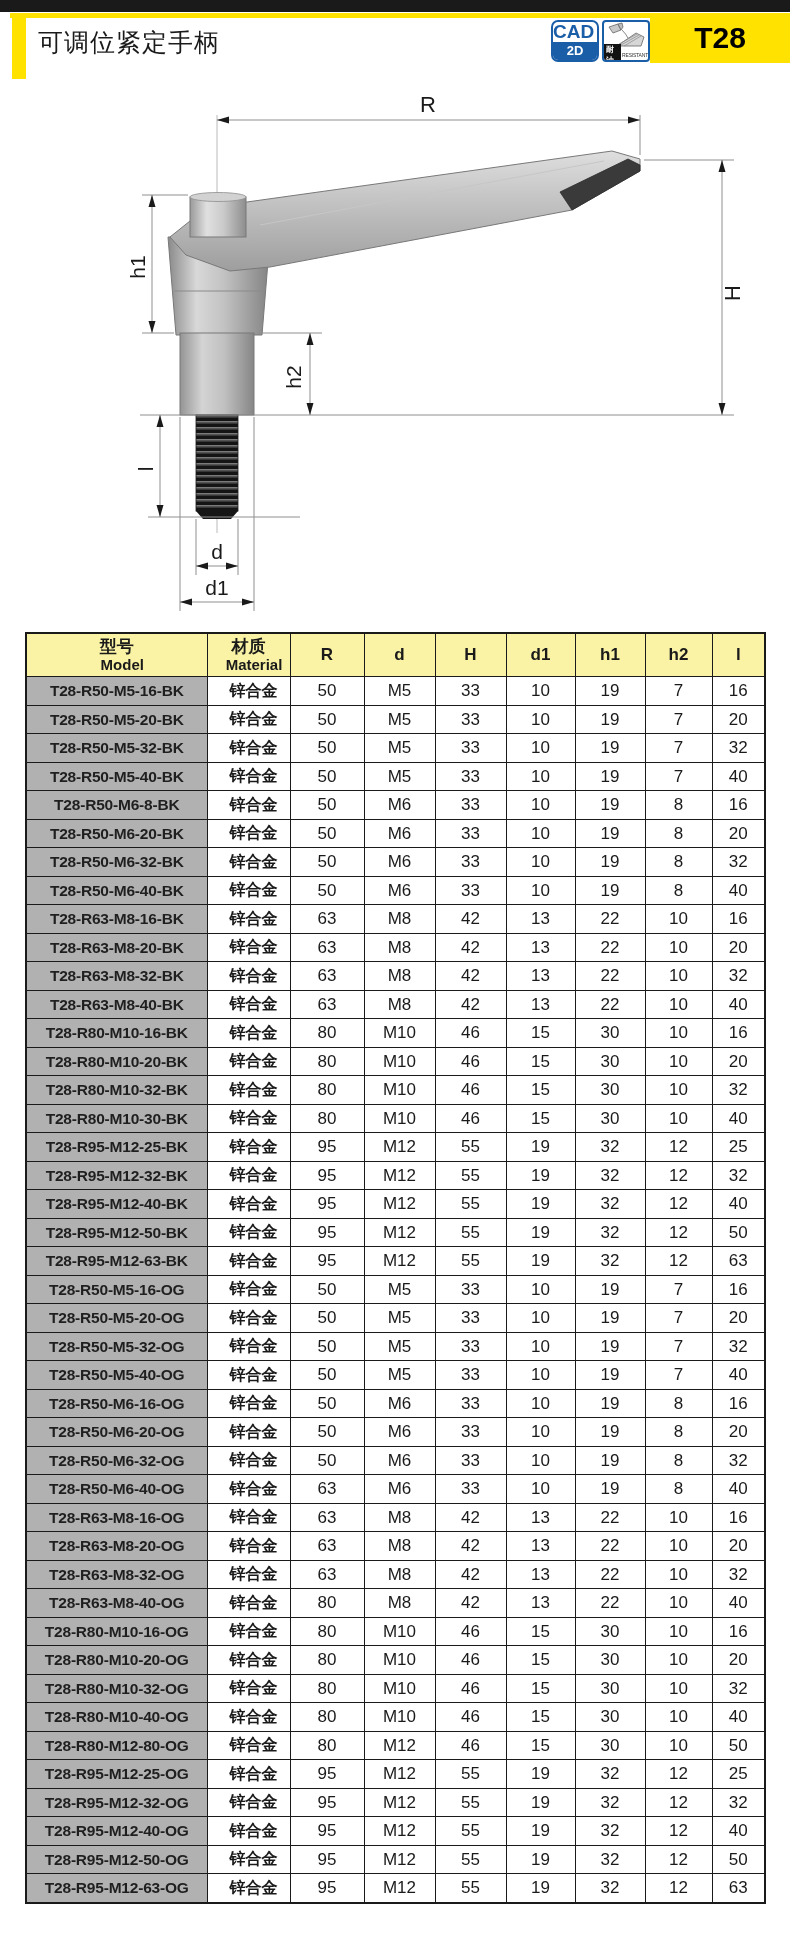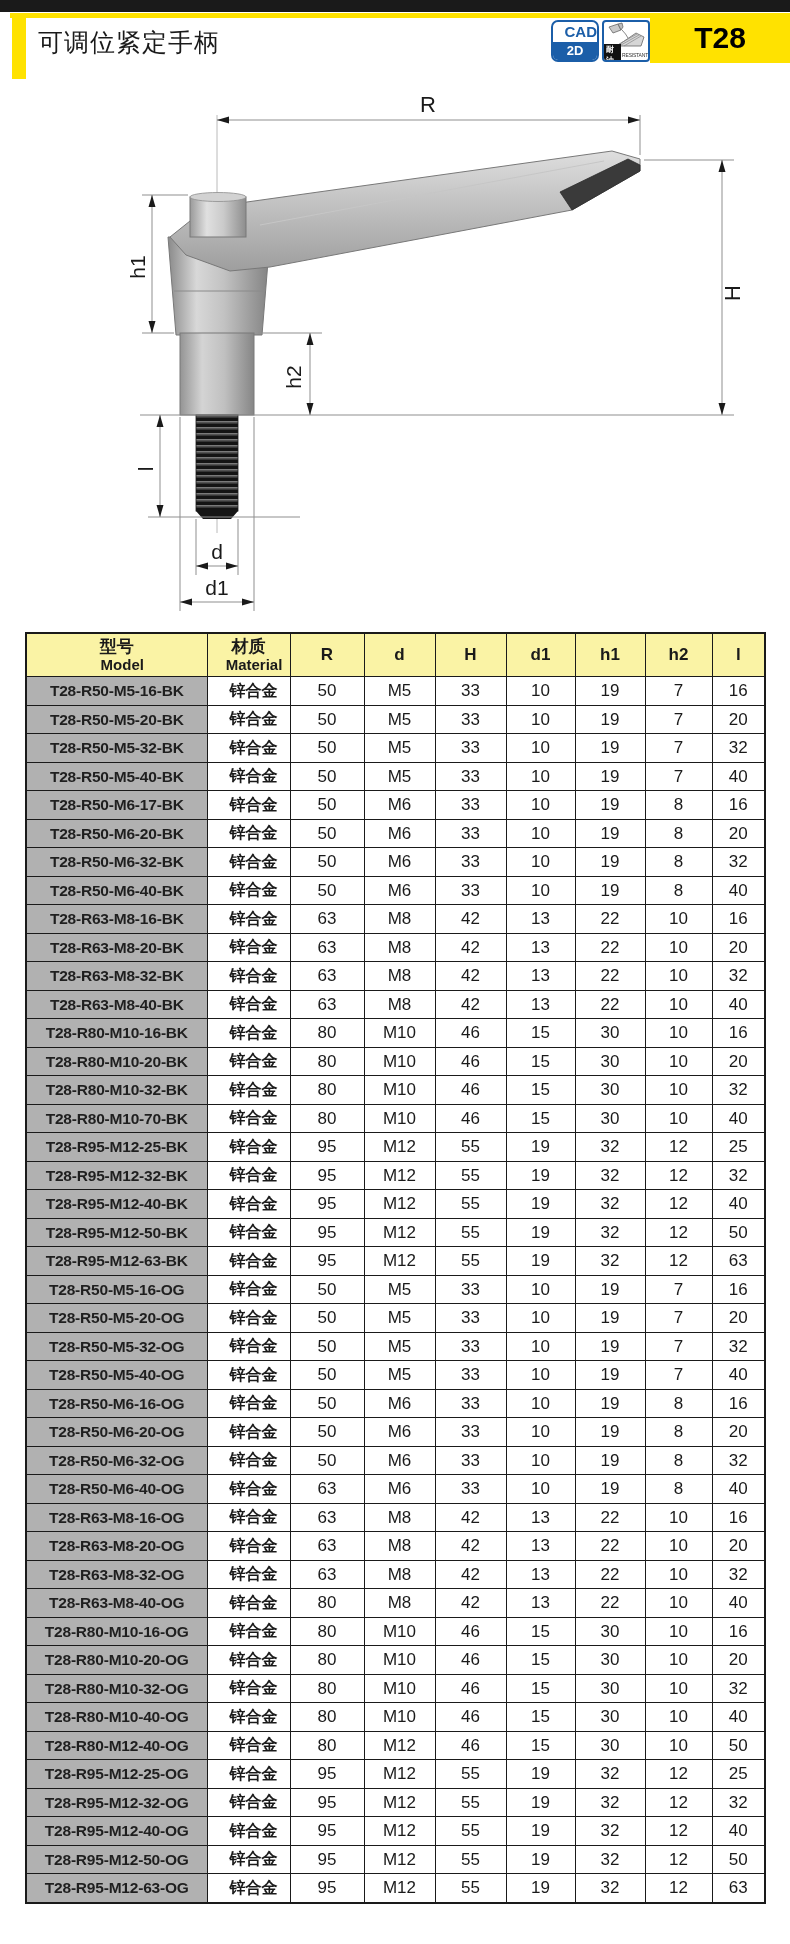--- a/index.html
+++ b/index.html
@@ -5,21 +5,21 @@
   html,body{margin:0;padding:0;background:#ffffff;}
   body{width:790px;font-family:"Liberation Sans","DejaVu Sans",sans-serif;color:var(--ink,#1a1a1a);}
   .topbar{height:12px;width:790px;background:var(--ink,#1a1a1a);}
   .header-band{position:relative;height:73px;width:790px;background:#ffffff;}
   .accent-strip{position:absolute;left:10px;top:1px;width:780px;height:5px;background:var(--accent,#FFE200);}
   .accent-bar{position:absolute;left:12px;top:1px;width:14px;height:66px;background:var(--accent,#FFE200);}
   .title{position:absolute;left:38px;top:14px;margin:0;font-size:25px;font-weight:normal;color:var(--ink,#1a1a1a);letter-spacing:1px;}
   .code-block{position:absolute;left:650px;top:1px;width:140px;height:50px;background:var(--accent,#FFE200);display:flex;align-items:center;justify-content:center;}
   .code-block span{font-size:30px;font-weight:bold;color:#000;}
   .cad-icon{position:absolute;left:551px;top:8px;width:44px;height:38px;border:2px solid var(--blue,#1B5EA8);border-radius:7px;overflow:hidden;background:#fff;}
-  .cad-top{height:20px;line-height:20px;text-align:right;color:var(--blue,#1B5EA8);font-weight:bold;font-size:15px;}
+  .cad-top{height:20px;line-height:20px;text-align:left;color:var(--blue,#1B5EA8);font-weight:bold;font-size:19px;}
   .cad-bottom{height:18px;line-height:18px;text-align:center;background:var(--blue,#1B5EA8);color:#fff;font-weight:bold;font-size:13px;}
   .oil-icon{position:absolute;left:602px;top:8px;width:44px;height:38px;border:2px solid var(--blue,#1B5EA8);border-radius:4px;background:#fff;overflow:hidden;}
   .oil-art{display:block;}
   .oil-caption{position:absolute;left:0;bottom:0;width:100%;height:11px;display:flex;align-items:center;}
   .oil-cn{background:#111;color:#fff;font-size:8px;line-height:11px;padding:0 2px;font-weight:bold;}
   .oil-en{font-size:5px;color:#333;padding-left:1px;letter-spacing:-0.2px;}
   .diagram{width:790px;height:545px;}
   .diagram svg text{font-family:"Liberation Sans","DejaVu Sans",sans-serif;fill:#1a1a1a;}
   .dim-line{stroke:#8f8f8f;stroke-width:1;fill:none;}
   .dim-arrow{fill:#1a1a1a;stroke:none;}
@@ -257,21 +257,21 @@
           <td class="material-cell">锌合金</td>
           <td class="value-cell">50</td>
           <td class="value-cell">M5</td>
           <td class="value-cell">33</td>
           <td class="value-cell">10</td>
           <td class="value-cell">19</td>
           <td class="value-cell">7</td>
           <td class="value-cell">40</td>
         </tr>
         <tr>
-          <td class="model-cell">T28-R50-M6-17-BK</td>
+          <td class="model-cell">T28-R50-M6-8-BK</td>
           <td class="material-cell">锌合金</td>
           <td class="value-cell">50</td>
           <td class="value-cell">M6</td>
           <td class="value-cell">33</td>
           <td class="value-cell">10</td>
           <td class="value-cell">19</td>
           <td class="value-cell">8</td>
           <td class="value-cell">16</td>
         </tr>
         <tr>
@@ -378,21 +378,21 @@
           <td class="material-cell">锌合金</td>
           <td class="value-cell">80</td>
           <td class="value-cell">M10</td>
           <td class="value-cell">46</td>
           <td class="value-cell">15</td>
           <td class="value-cell">30</td>
           <td class="value-cell">10</td>
           <td class="value-cell">32</td>
         </tr>
         <tr>
-          <td class="model-cell">T28-R80-M10-70-BK</td>
+          <td class="model-cell">T28-R80-M10-30-BK</td>
           <td class="material-cell">锌合金</td>
           <td class="value-cell">80</td>
           <td class="value-cell">M10</td>
           <td class="value-cell">46</td>
           <td class="value-cell">15</td>
           <td class="value-cell">30</td>
           <td class="value-cell">10</td>
           <td class="value-cell">40</td>
         </tr>
         <tr>
@@ -620,21 +620,21 @@
           <td class="material-cell">锌合金</td>
           <td class="value-cell">80</td>
           <td class="value-cell">M10</td>
           <td class="value-cell">46</td>
           <td class="value-cell">15</td>
           <td class="value-cell">30</td>
           <td class="value-cell">10</td>
           <td class="value-cell">40</td>
         </tr>
         <tr>
-          <td class="model-cell">T28-R80-M12-40-OG</td>
+          <td class="model-cell">T28-R80-M12-80-OG</td>
           <td class="material-cell">锌合金</td>
           <td class="value-cell">80</td>
           <td class="value-cell">M12</td>
           <td class="value-cell">46</td>
           <td class="value-cell">15</td>
           <td class="value-cell">30</td>
           <td class="value-cell">10</td>
           <td class="value-cell">50</td>
         </tr>
         <tr>

